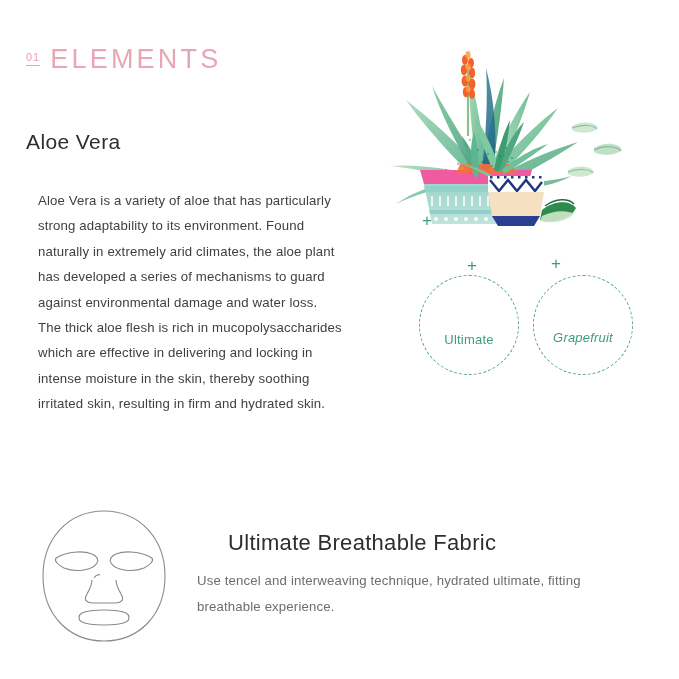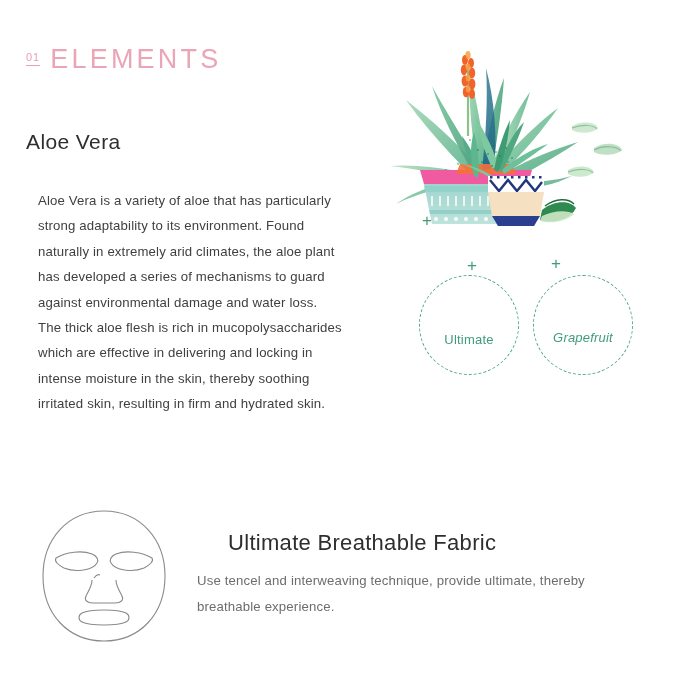--- a/index.html
+++ b/index.html
@@ -342,15 +342,15 @@
 
         <path d="M54 72 C54 78 50 84 48 88 C46 92 49 95 55 95 L77 95 C83 95 86 92 84 88 C82 84 78 78 78 72"></path>
         <path d="M56 70 C58 67 60 66 62 67"></path>
 
         <path d="M44 105 C52 101 80 101 88 105 C92 107 92 112 88 114 C80 118 52 118 44 114 C40 112 40 107 44 105 Z"></path>
       </g>
     </svg>
   </div>
 
   <div class="fabric-title">Ultimate Breathable Fabric</div>
-  <p class="fabric-copy">Use tencel and interweaving technique, provide ultimate, thereby breathable experience.</p>
+  <p class="fabric-copy">Use tencel and interweaving technique, hydrated ultimate, fitting breathable experience.</p>
 
 </div>
 
 </body></html>

